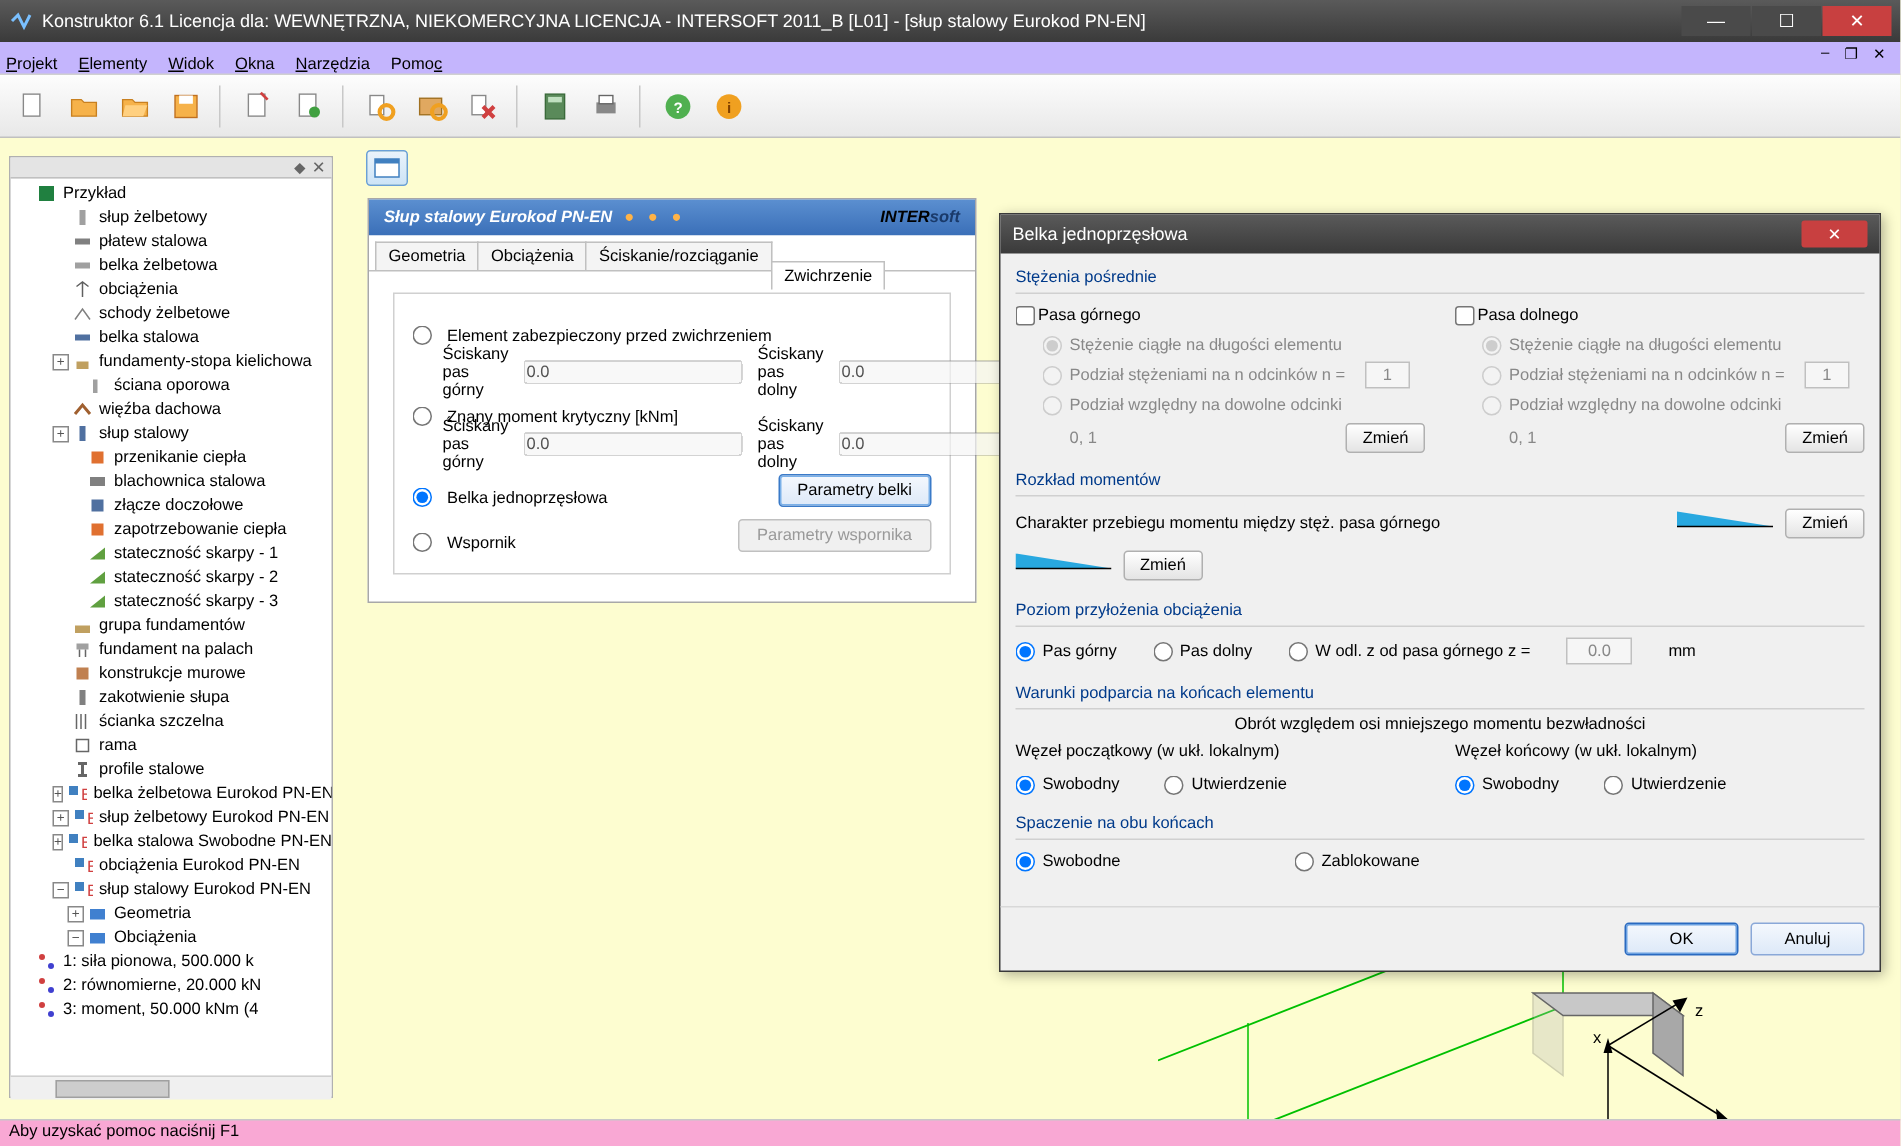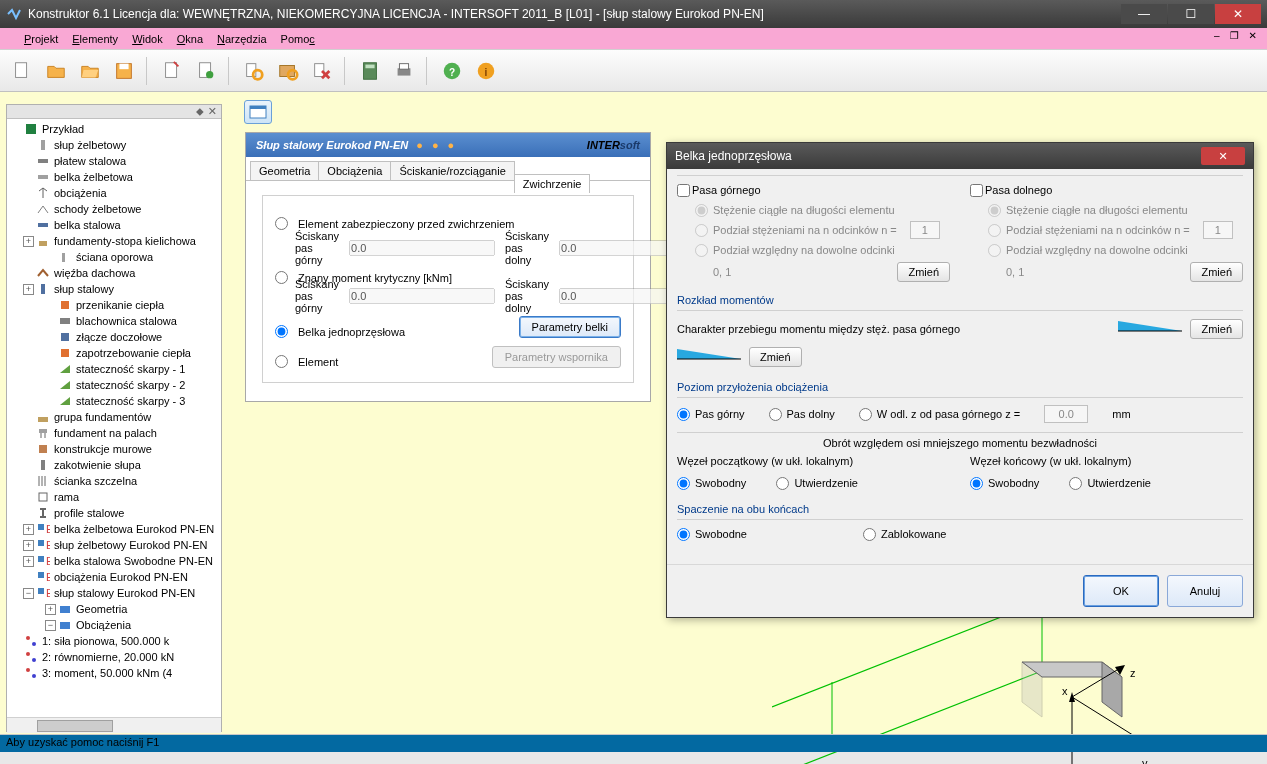--- a/index.html
+++ b/index.html
@@ -4,39 +4,39 @@
 <style>
 *{box-sizing:border-box;margin:0;padding:0;font-family:"Segoe UI",Tahoma,sans-serif;font-size:11px}
 body{width:1267px;height:764px;background:#e8e8e8;overflow:hidden;position:relative}
 .titlebar{height:28px;background:linear-gradient(#5a5a5a,#3a3a3a);color:#fff;display:flex;align-items:center;padding:0 6px}
 .titlebar .ticon{width:16px;height:16px;margin-right:6px}
 .titlebar .ttext{flex:1;font-size:12px}
 .wbtns{display:flex;gap:1px}
 .wbtn{width:46px;height:20px;display:flex;align-items:center;justify-content:center;font-size:12px;color:#fff}
 .wbtn.min,.wbtn.max{background:#4a4a4a}
 .wbtn.close{background:#c84040}
-.menubar{height:22px;background:#f9a8d4;display:flex;align-items:center;padding:0 24px;gap:14px;border-bottom:1px solid #d0d0d0;position:relative}
+.menubar{height:22px;background:#c4b5fd;display:flex;align-items:flex-end;padding:0 4px;gap:14px;border-bottom:1px solid #d0d0d0;position:relative}
 .menubar span{cursor:default}
 .menubar span u{text-decoration:underline}
 .mdibtns{position:absolute;right:6px;top:2px;display:flex;gap:2px}
 .mdibtns span{font-size:10px;padding:0 4px;cursor:default}
 .toolbar{height:42px;background:linear-gradient(#fdfdfd,#e8e8e8);border-bottom:1px solid #c0c0c0;display:flex;align-items:center;padding:0 8px;gap:6px}
 .tbtn{width:28px;height:28px;display:flex;align-items:center;justify-content:center;border-radius:3px}
 .tbtn svg{width:22px;height:22px}
 .tsep{width:4px;height:28px;border-left:1px solid #c8c8c8;margin:0 2px}
 .workarea{position:absolute;top:92px;left:0;right:0;bottom:18px;background:#fdfdd0}
 .treepanel{position:absolute;left:6px;top:12px;width:216px;height:628px;background:#fff;border:1px solid #b0b0b0}
 .treepanel .phead{height:14px;background:#e4e4e4;border-bottom:1px solid #c0c0c0;display:flex;justify-content:flex-end;align-items:center;gap:4px;padding:0 4px;font-size:9px;color:#666}
 .treebody{overflow:hidden;height:598px;padding:2px 0}
 .tnode{display:flex;align-items:center;height:16px;padding-left:4px;gap:2px;white-space:nowrap}
 .tnode .exp{width:11px;height:11px;border:1px solid #888;display:flex;align-items:center;justify-content:center;font-size:9px;color:#555;background:#fff}
 .tnode .noexp{width:11px}
 .tnode .ticon{width:14px;height:14px;flex-shrink:0}
 .tnode .lbl{padding-left:2px}
-.tnode.ind1{padding-left:16px}
+.tnode.ind1{padding-left:28px}
 .tnode.ind2{padding-left:38px}
 .tnode.ind3{}
 .tscroll{height:16px;background:#f0f0f0;border-top:1px solid #d0d0d0;position:relative}
 .tscroll .thumb{position:absolute;left:30px;top:2px;width:76px;height:12px;background:#cdcdcd;border:1px solid #a0a0a0}
 .mdiwin{position:absolute;left:242px;top:0;right:6px;bottom:6px;background:#fdfdd0}
 .mdiicon{position:absolute;left:2px;top:8px;width:28px;height:24px;border:1px solid #6aa0d8;background:linear-gradient(#eaf3fb,#cde4f7);border-radius:3px;display:flex;align-items:center;justify-content:center}
 .formpanel{position:absolute;left:3px;top:40px;width:406px;background:#fff;border:1px solid #a8a8a8}
 .formhead{height:24px;background:linear-gradient(#5b8fd0,#3a6fb8);display:flex;align-items:center;padding:0 10px;color:#fff;font-weight:bold;font-style:italic;font-size:12px}
 .formhead .dots{margin:0 8px;color:#ffb347;letter-spacing:3px}
 .formhead .brand{color:#1a3a6a;font-style:italic;font-weight:bold;margin-left:auto}
@@ -70,23 +70,23 @@
 .rad.dis,.chk.dis{color:#888}
 .numbox{width:30px;height:18px;border:1px solid #c0c0c0;background:#f6f6f6;text-align:center;color:#888;font-size:11px}
 .txtbox{width:44px;height:18px;border:1px solid #c0c0c0;background:#f6f6f6;text-align:center;color:#888;font-size:11px}
 .minibtn{height:20px;padding:0 10px;border:1px solid #b0b0b0;background:linear-gradient(#fff,#e4e4e4);border-radius:3px;cursor:default;font-size:11px}
 .indent{padding-left:18px}
 .mrow{display:flex;align-items:center;height:28px;gap:8px}
 .mrow .mlbl{flex:1}
 .shape{width:64px;height:20px}
 .sep{height:1px;background:#d8d8d8;margin:4px 0}
 .dbtns{display:flex;justify-content:flex-end;gap:8px;padding:6px 10px 10px 10px}
-.dbtn{width:76px;height:32px;border:1px solid #8aa8d8;background:linear-gradient(#f4f8fd,#dde9f8);border-radius:3px;font-size:11px}
+.dbtn{width:76px;height:22px;border:1px solid #8aa8d8;background:linear-gradient(#f4f8fd,#dde9f8);border-radius:3px;font-size:11px}
 .dbtn.ok{border:1px solid #2a6ac0;box-shadow:0 0 0 1px #6aa0e0 inset}
-.statusbar{position:absolute;left:0;right:0;bottom:12px;height:18px;background:#0369a1;border-top:1px solid #c8c8c8;padding:1px 6px;font-size:11px}
+.statusbar{position:absolute;left:0;right:0;bottom:0;height:18px;background:#f9a8d4;border-top:1px solid #c8c8c8;padding:1px 6px;font-size:11px}
 .drawing{position:absolute;left:530px;top:475px;width:400px;height:230px;pointer-events:none}
 </style>
 </head>
 <body>
 
 <div class="titlebar">
   <svg class="ticon" viewBox="0 0 16 16">
       <polyline points="2,8 6,4 10,12 14,4" stroke="#7ac0ff" stroke-width="2" fill="none"></polyline>
     </svg>
   <div class="ttext">Konstruktor 6.1 Licencja dla: WEWNĘTRZNA, NIEKOMERCYJNA LICENCJA - INTERSOFT 2011_B [L01] - [słup stalowy Eurokod PN-EN]</div>
@@ -511,21 +511,21 @@
           <div style="height:6px"></div>
           <div class="frow">
               <input type="radio" name="zw" checked="" style="">
               <label>Belka jednoprzęsłowa</label>
             <div style="flex:1"></div>
               <button class="pbtn hl">Parametry belki</button>
             </div>
           <div style="height:6px"></div>
           <div class="frow">
               <input type="radio" name="zw" style="">
-              <label>Element</label>
+              <label>Wspornik</label>
             <div style="flex:1"></div>
               <button class="pbtn dis">Parametry wspornika</button>
             </div>
         </div>
       </div>
     </div>
 
     <svg class="drawing" viewBox="0 0 400 230">
       <line x1="0" y1="140" x2="280" y2="30" stroke="#00c000" stroke-width="1.2"></line>
       <line x1="0" y1="210" x2="280" y2="100" stroke="#00c000" stroke-width="1.2"></line>
@@ -547,20 +547,21 @@
   </div>
 
   <div class="dialog">
     <div class="dtitle">
       <div class="dt">Belka jednoprzęsłowa</div>
       <div class="dclose">✕</div>
     </div>
     <div class="dbody">
 
       <div class="gsec">
+        <div class="gtitle">Stężenia pośrednie</div>
         <div class="gline"></div>
         <div class="twocol">
           <div class="col">
             <div class="chk">
                 <input type="checkbox" style="">
                 <label>Pasa górnego</label>
               </div>
             <div class="rad dis indent">
                 <input type="radio" checked="" disabled="" style="">
                 <label>Stężenie ciągłe na długości elementu</label>
@@ -632,20 +633,21 @@
           <div class="rad">
               <input type="radio" name="poz" style="">
               <label>W odl. z od pasa górnego z =</label>
             </div>
           <input class="txtbox" disabled="" value="0.0" style="">
           <span>mm</span>
         </div>
       </div>
 
       <div class="gsec">
+        <div class="gtitle">Warunki podparcia na końcach elementu</div>
         <div class="gline"></div>
         <div style="text-align:center;height:18px">Obrót względem osi mniejszego momentu bezwładności</div>
         <div class="twocol">
           <div class="col">
             <div style="height:18px">Węzeł początkowy (w ukł. lokalnym)</div>
             <div style="display:flex;gap:30px">
               <div class="rad">
                   <input type="radio" name="wp" checked="" style="">
                   <label>Swobodny</label>
                 </div>

